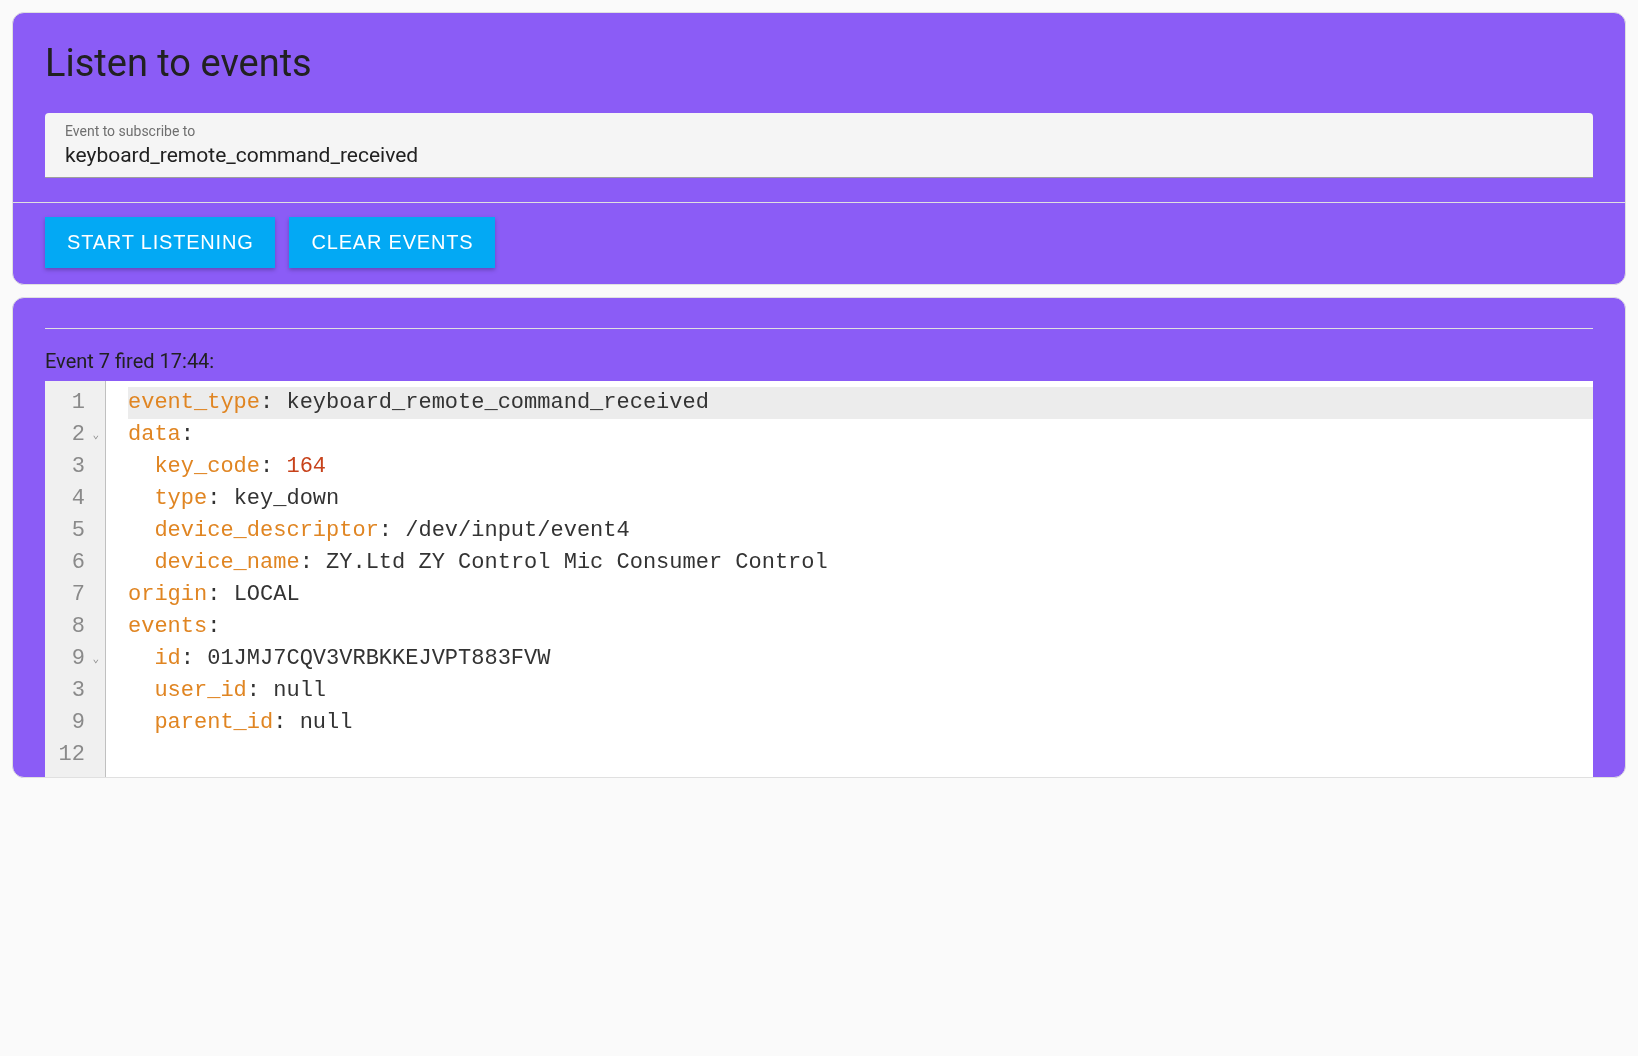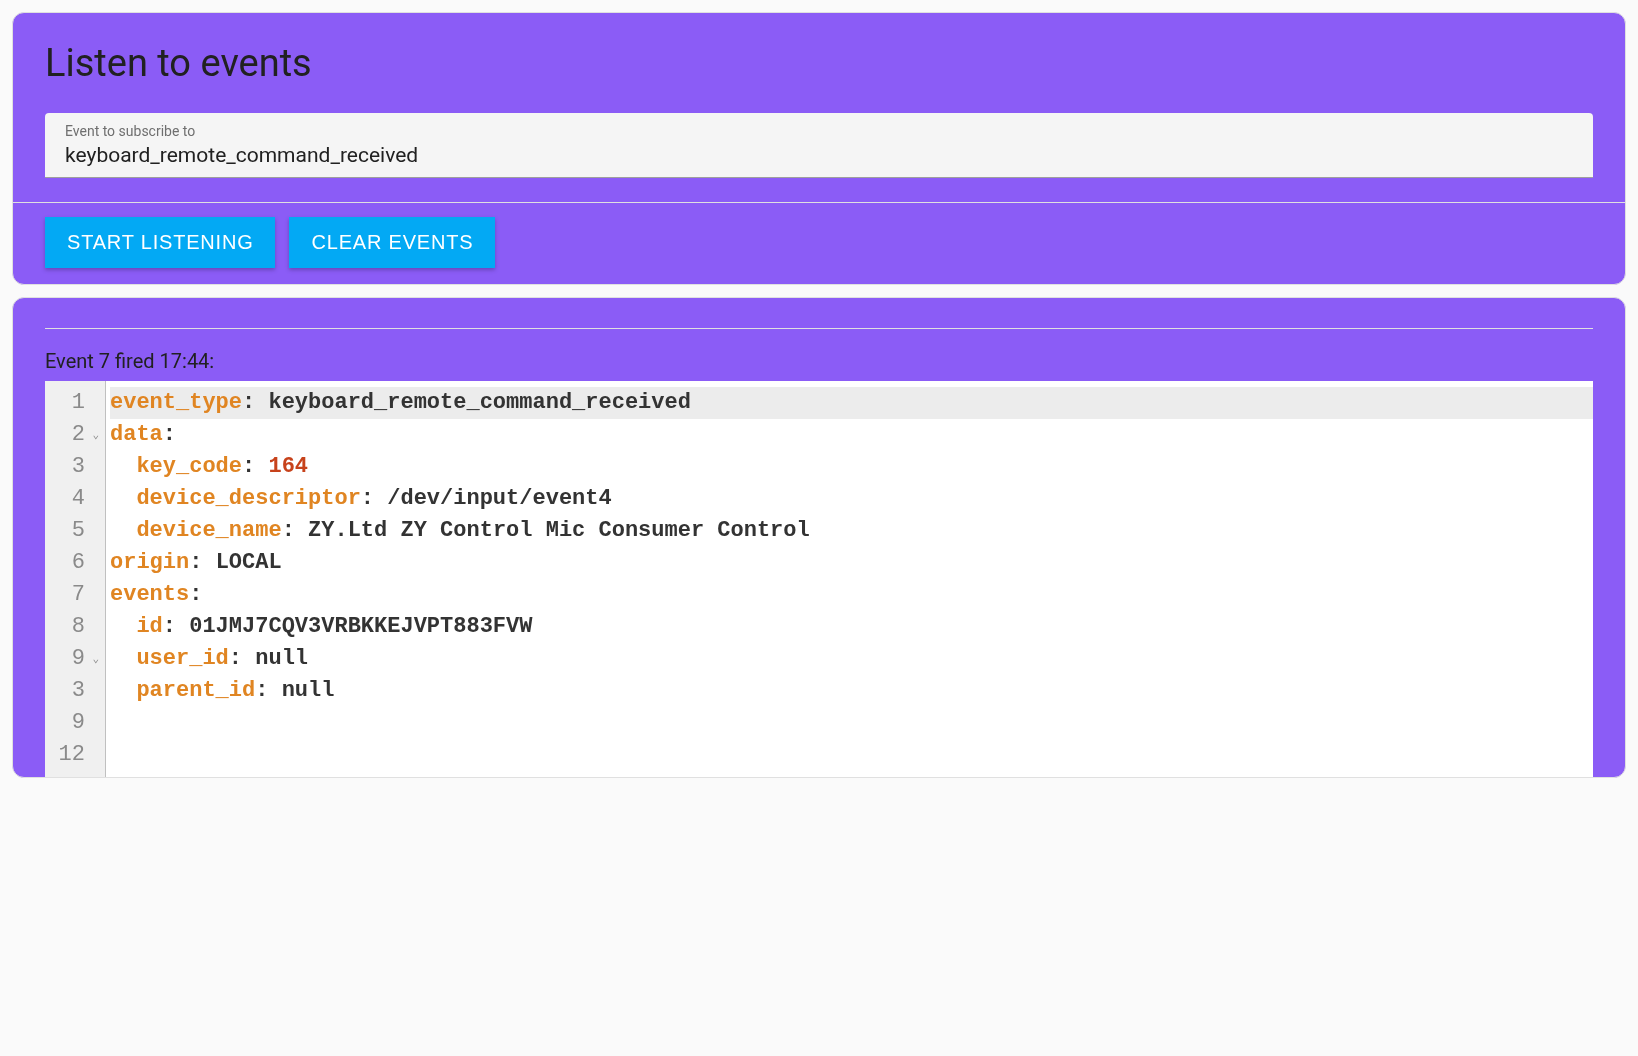--- a/index.html
+++ b/index.html
@@ -101,24 +101,23 @@
     height: 32px;
   }
   .fold-icon {
     font-size: 11px;
     color: #8a8a8a;
     display: inline-block;
     width: 10px;
   }
   .code-col {
     border-left: 1px solid #c0c0c0;
-    padding: 6px 0 6px 4px;
+    padding: 6px 0 6px 22px;
     flex: 1;
     overflow-x: auto;
-    font-weight: bold;
   }
   .code-line {
     white-space: pre;
     height: 32px;
   }
   .code-line.hl {
     background: #ececec;
   }
   .k { color: #e08522; }   
   .p { color: #333; }      
@@ -196,20 +195,21 @@
           </div>
           <div class="gline">
             <span>12</span>
             <span class="fold-icon"></span>
           </div>
         </div>
       <div class="code-col" id="codecol">
           <div class="code-line hl"><span class="k">event_type</span><span class="p">:</span> <span class="v">keyboard_remote_command_received</span></div>
           <div class="code-line"><span class="k">data</span><span class="p">:</span></div>
           <div class="code-line">  <span class="k">key_code</span><span class="p">:</span> <span class="n">164</span></div>
+          <div class="code-line">  <span class="k">type</span><span class="p">:</span> <span class="v">key_down</span></div>
           <div class="code-line">  <span class="k">device_descriptor</span><span class="p">:</span> <span class="v">/dev/input/event4</span></div>
           <div class="code-line">  <span class="k">device_name</span><span class="p">:</span> <span class="v">ZY.Ltd ZY Control Mic Consumer Control</span></div>
           <div class="code-line"><span class="k">origin</span><span class="p">:</span> <span class="v">LOCAL</span></div>
           <div class="code-line"><span class="k">events</span><span class="p">:</span></div>
           <div class="code-line">  <span class="k">id</span><span class="p">:</span> <span class="v">01JMJ7CQV3VRBKKEJVPT883FVW</span></div>
           <div class="code-line">  <span class="k">user_id</span><span class="p">:</span> <span class="null">null</span></div>
           <div class="code-line">  <span class="k">parent_id</span><span class="p">:</span> <span class="null">null</span></div>
         </div>
     </div>
   </div>

